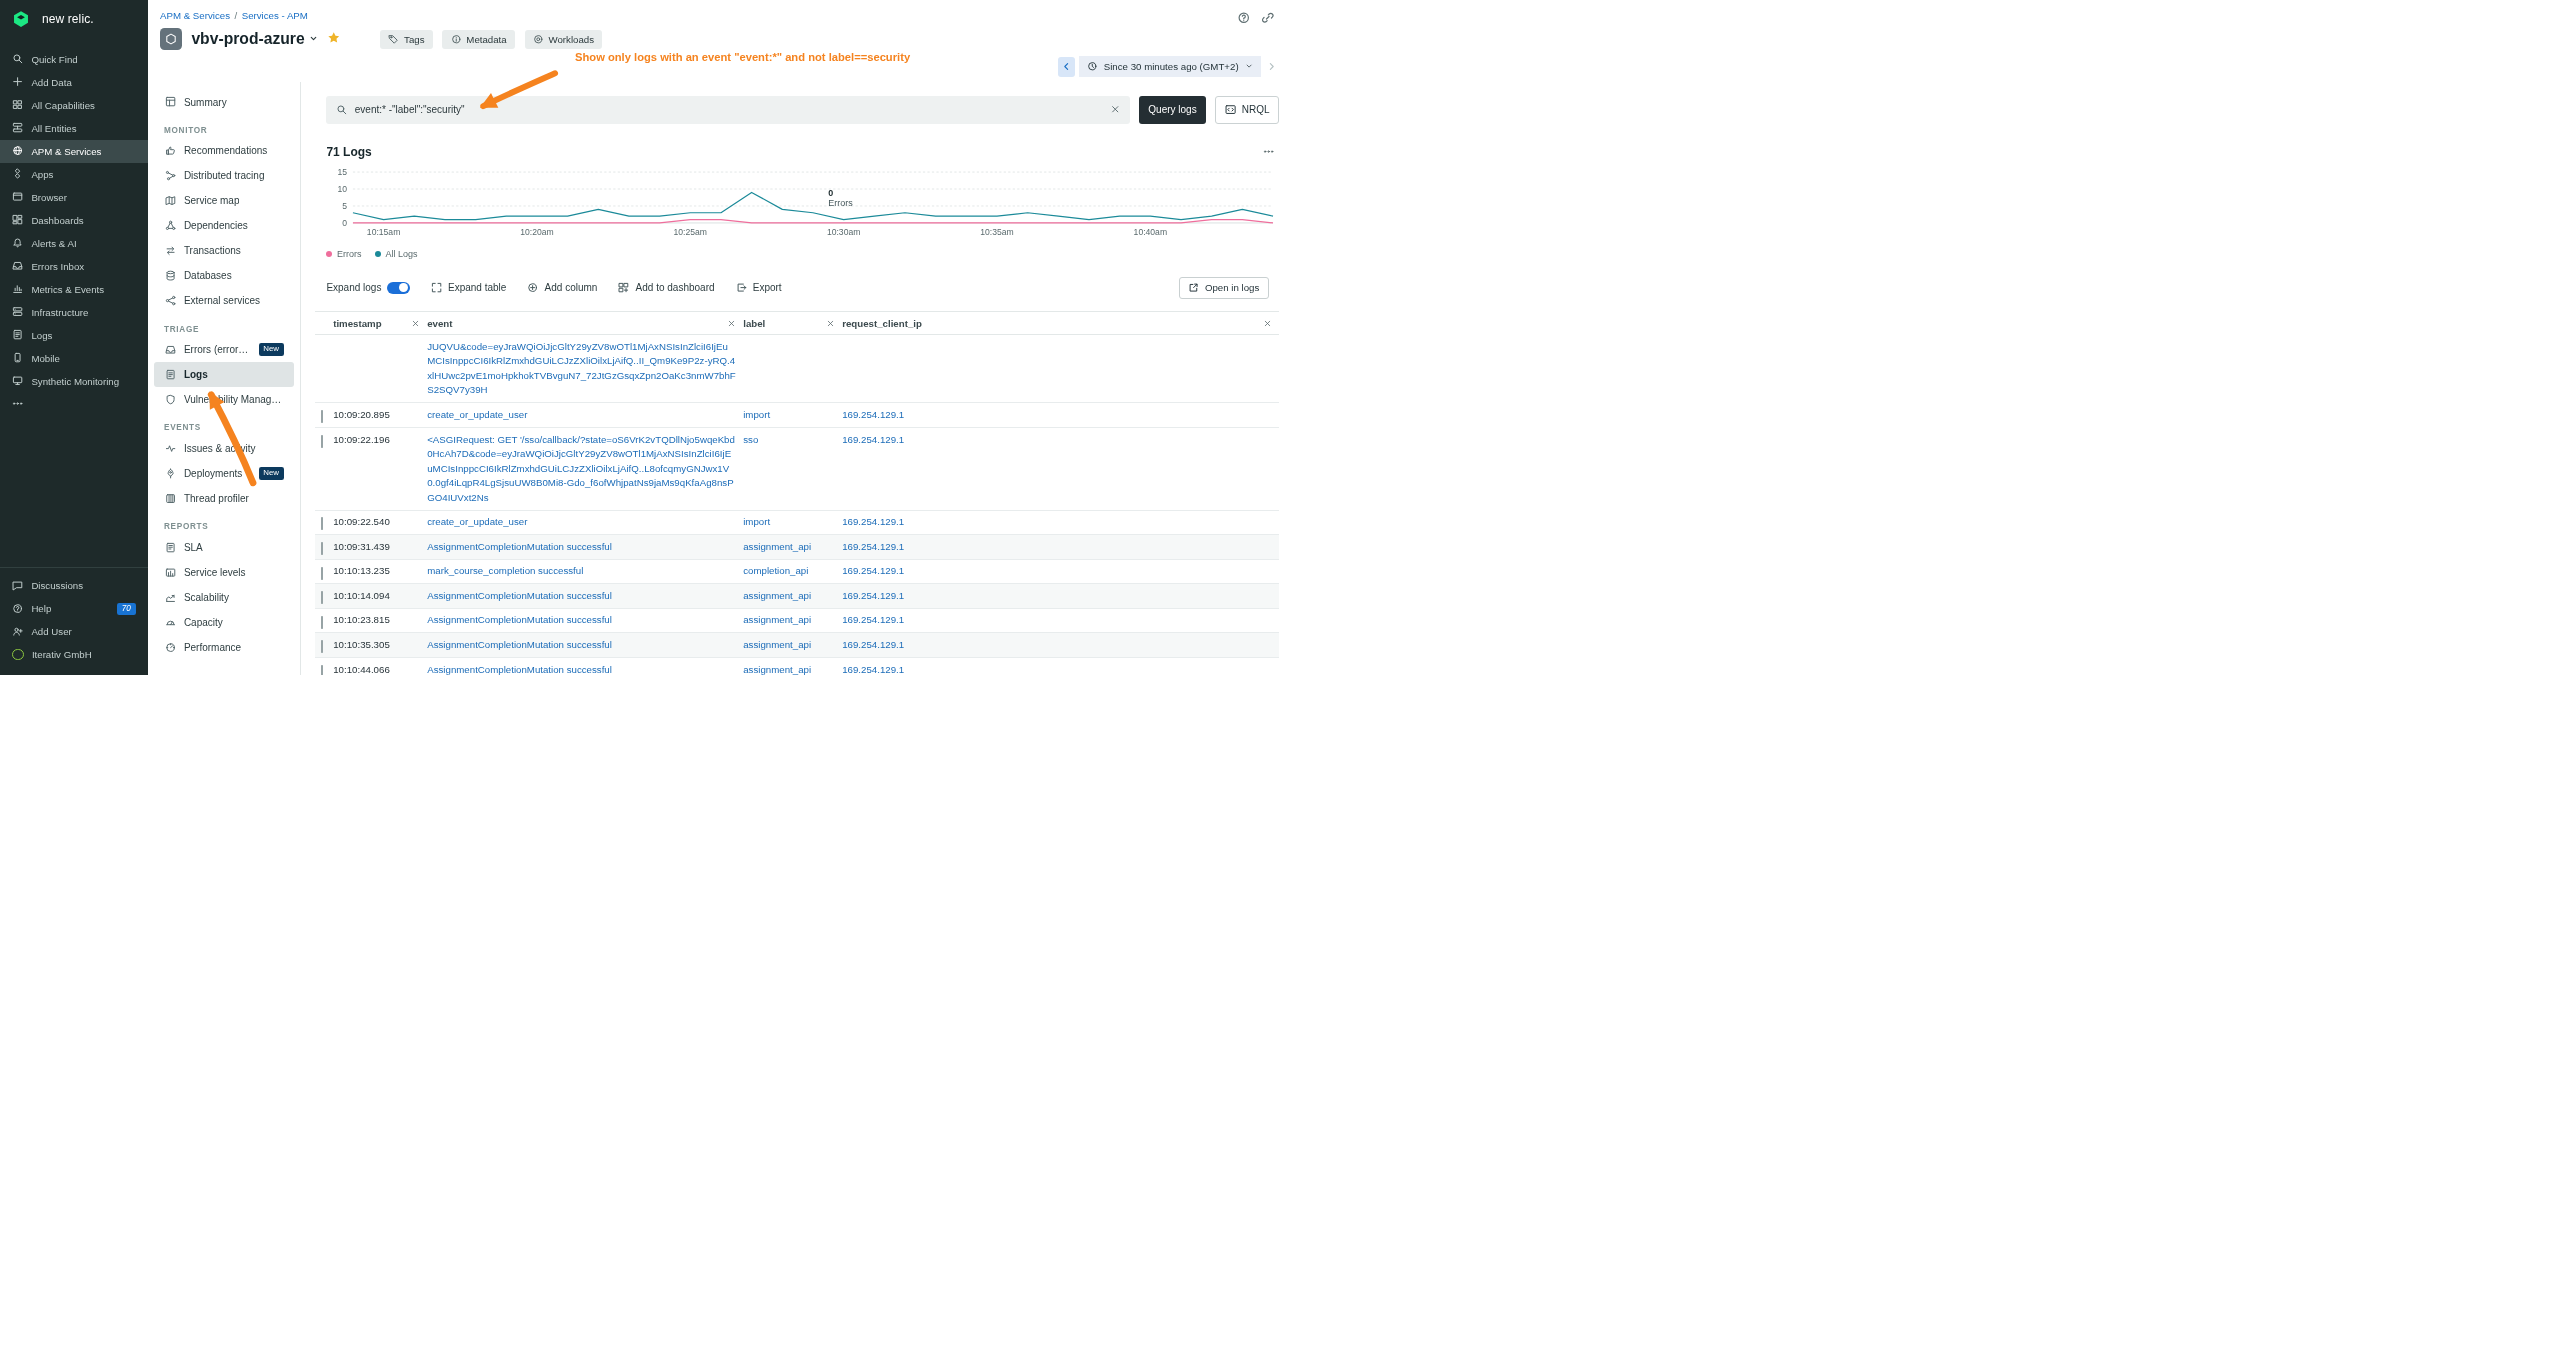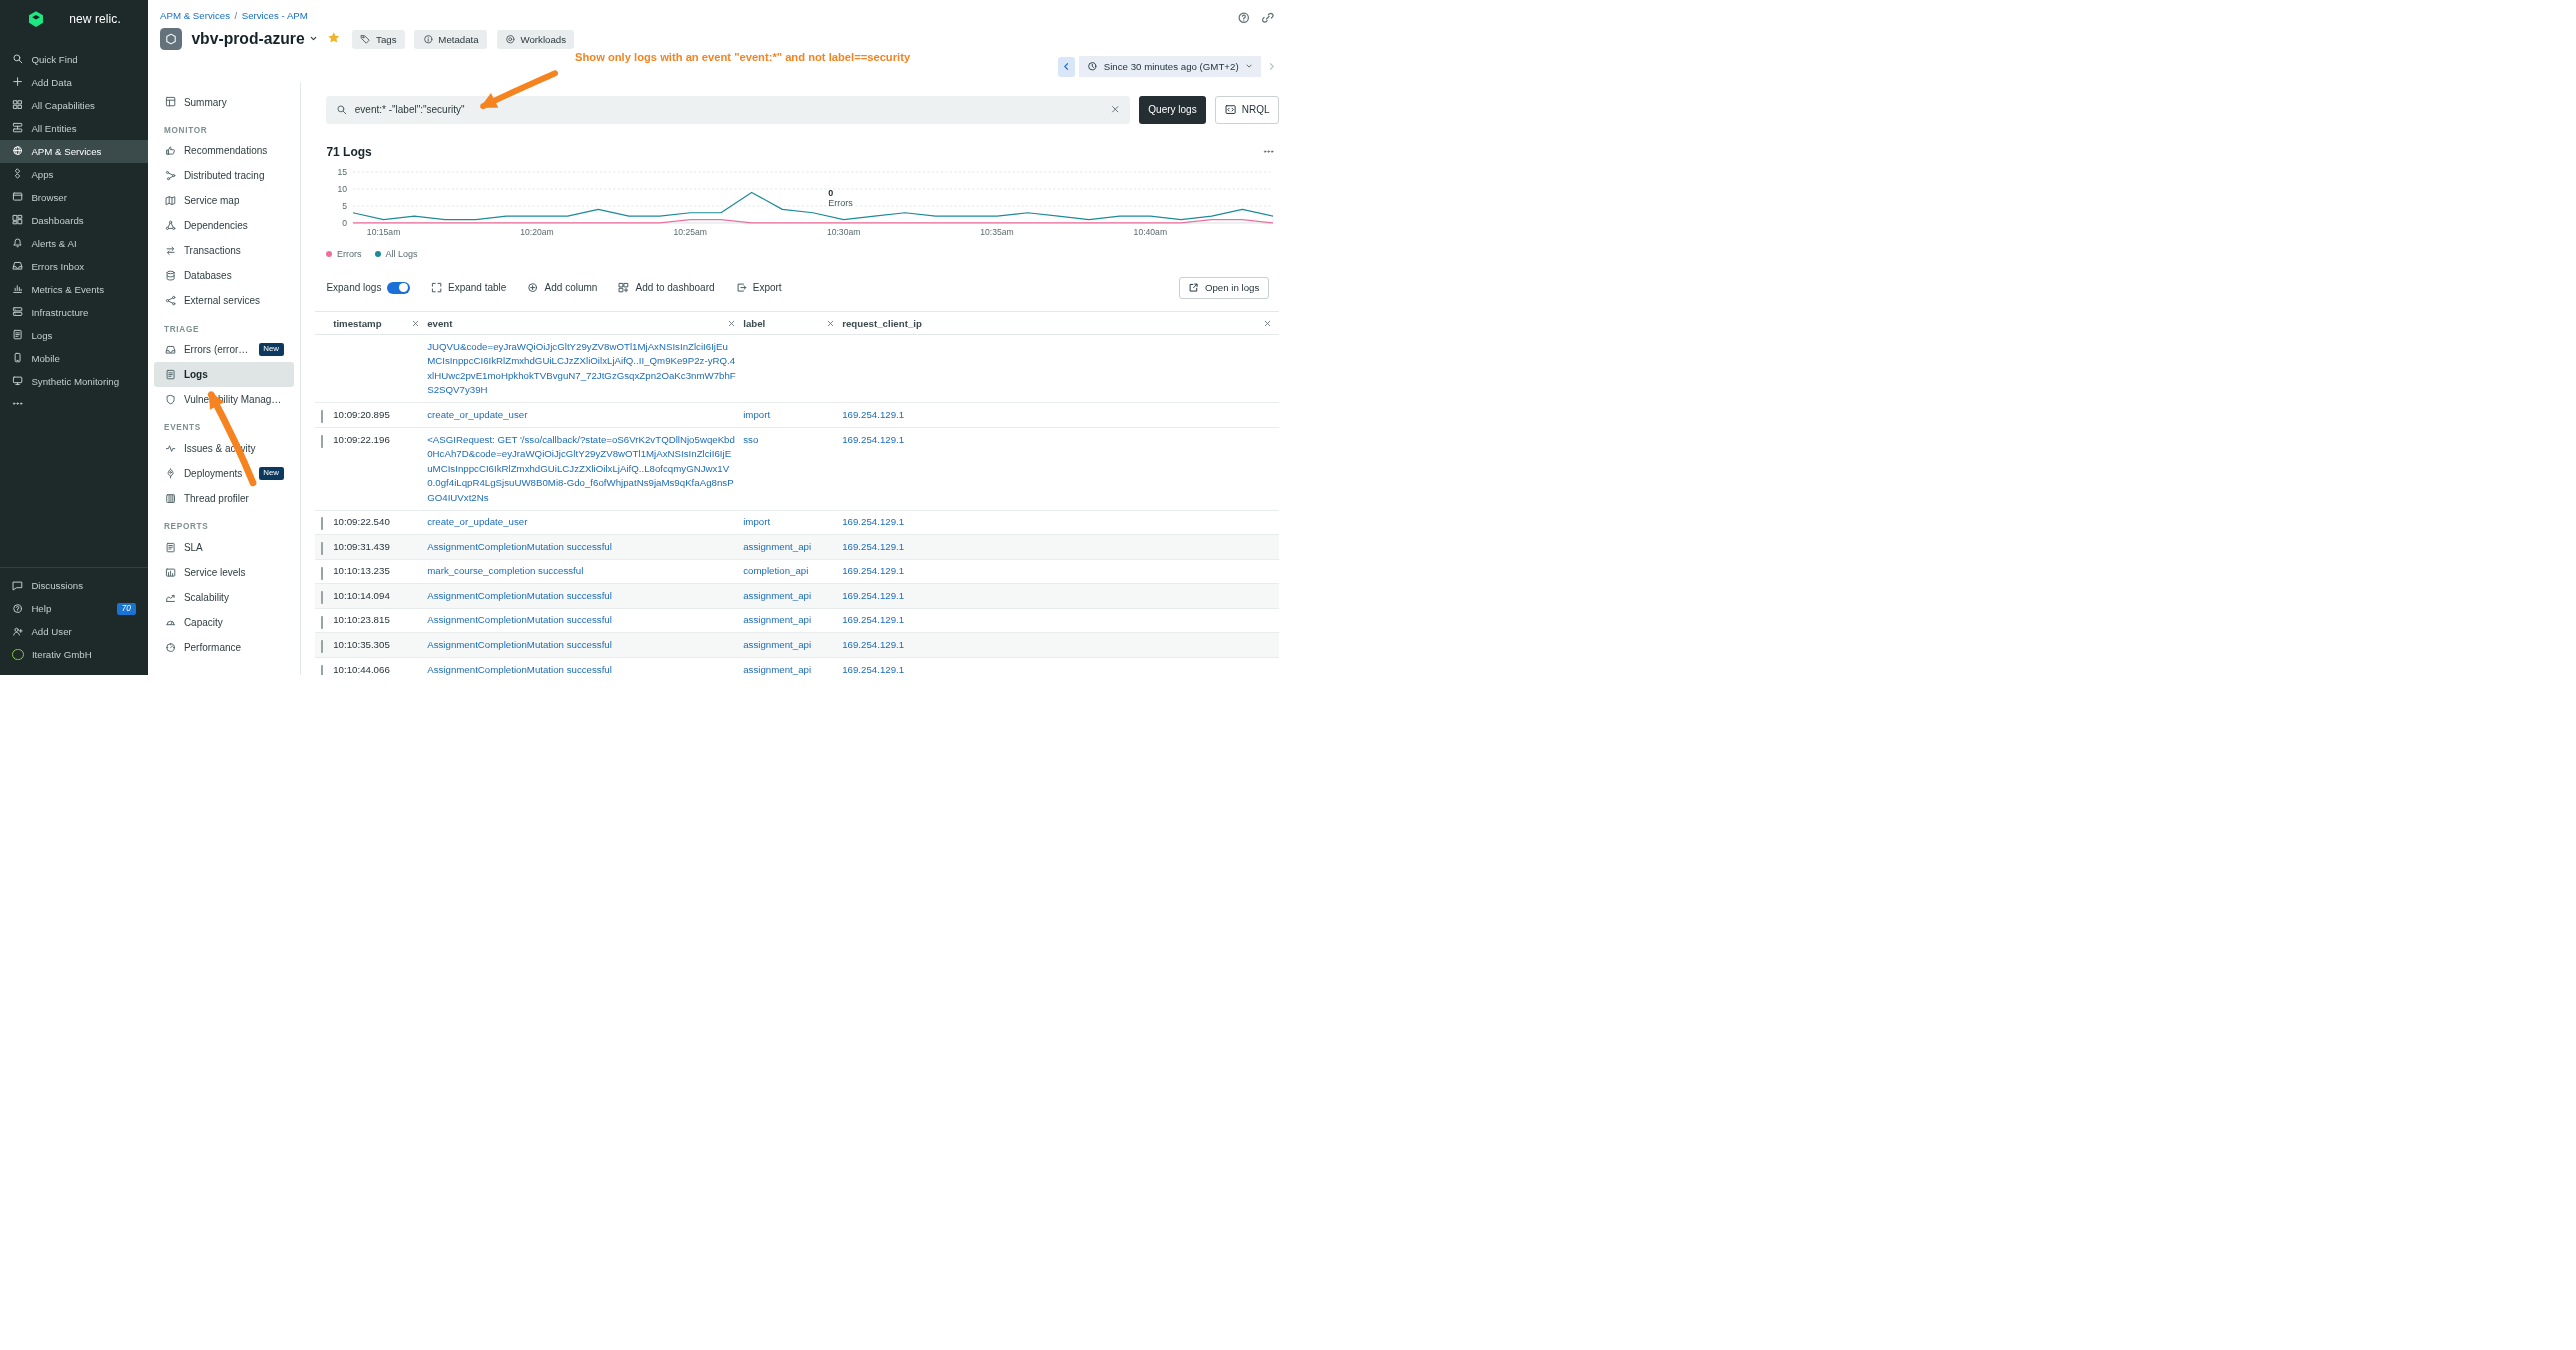--- a/index.html
+++ b/index.html
@@ -1,21 +1,21 @@
 <!DOCTYPE html>
 <html style="font-size:12px"><head>
 <meta charset="utf-8">
 <style>
   html,body{margin:0;padding:0;background:#fff;font-family:"Liberation Sans","DejaVu Sans",sans-serif;}
   .page{position:relative;width:1288px;height:675px;overflow:hidden;background:#fff;}
   svg.icn{width:11.2px;height:11.2px;flex:none;stroke:currentColor;fill:none;stroke-width:1.4;stroke-linecap:round;stroke-linejoin:round;}
 
   
   .lsb{position:absolute;left:0;top:0;bottom:0;width:148px;background:#1e2a2a;color:#c3cfce;display:flex;flex-direction:column;z-index:5;}
-  .logo-row{height:37px;display:flex;align-items:center;gap:24px;padding:0 12px;flex:none;justify-content:center;}
+  .logo-row{height:37px;display:flex;align-items:center;gap:12px;padding:0 12px;flex:none;}
   .logo-row .icn{width:18px;height:18px;stroke:none;}
   .logo-text{color:#fff;font-size:12px;font-weight:500;letter-spacing:0.1px;}
   .side-list{margin-top:10.5px;}
   .side-item{height:23px;display:flex;align-items:center;gap:8.2px;padding:0 12px;font-size:9.7px;cursor:pointer;white-space:nowrap;}
   .side-item.active{background:#3b4a4b;color:#fff;}
   .side-item .lbl{overflow:hidden;text-overflow:ellipsis;}
   .sb-spacer{flex:1;}
   .sb-footer{border-top:0.7px solid #31403f;padding:6px 0 9px;}
   .num-badge{margin-left:auto;background:#1873d3;color:#fff;font-size:8.2px;line-height:12px;padding:0 5.2px;border-radius:2.2px;font-style:italic;}
   .avatar{width:9.7px;height:9.7px;border-radius:50%;border:1.9px solid #8CC63F;box-sizing:content-box;flex:none;}
@@ -25,21 +25,21 @@
   .breadcrumb{position:absolute;left:12px;top:9.7px;font-size:9.7px;color:#68797c;display:flex;gap:4.5px;}
   .breadcrumb a{color:#1a6fc4;text-decoration:none;cursor:pointer;}
   .title-row{position:absolute;left:12px;top:28px;display:flex;align-items:center;}
   .entity-ico{width:22.4px;height:22.4px;border-radius:4.5px;background:#64727b;display:flex;align-items:center;justify-content:center;color:#fff;margin-right:9px;}
   .entity-ico .icn{width:12px;height:12px;}
   .page-title{font-size:15.7px;font-weight:700;color:#16242a;}
   .title-chev{margin-left:4.5px;color:#2c3a3d;}
   .title-chev .icn{width:9px;height:9px;stroke-width:2;}
   .fav-star{margin:0 7.5px 0 9px;}
   .fav-star .icn{width:13.5px;height:13.5px;stroke:none;}
-  .chips{display:flex;gap:9.7px;margin-left:4px;}
+  .chips{display:flex;gap:9.7px;margin-left:32px;}
   .chip{height:19.4px;padding:0 8.2px;background:#e9eded;border-radius:3px;display:flex;align-items:center;gap:5.2px;font-size:9.7px;color:#2c3a3d;cursor:pointer;}
   .chip .icn{width:10.5px;height:10.5px;color:#4a5a5d;}
   .hdr-icons{position:absolute;right:13.5px;top:10.5px;display:flex;gap:10.5px;color:#5f6f72;}
   .hdr-icons .icn{width:13.5px;height:13.5px;cursor:pointer;}
   .time-row{position:absolute;right:10.5px;top:56px;display:flex;gap:4.5px;align-items:center;}
   .tp-prev{width:16.5px;height:20px;background:#d8e6f8;border-radius:3px;display:flex;align-items:center;justify-content:center;color:#1a6fc4;cursor:pointer;}
   .tp-prev .icn,.tp-next .icn{width:9px;height:9px;stroke-width:2;}
   .tp-main{height:21px;background:#e9eef6;border-radius:0;padding:0 8.2px;display:flex;gap:6px;align-items:center;font-size:9.7px;color:#25343a;cursor:pointer;}
   .tp-main .icn{width:10.5px;height:10.5px;}
   .tp-next{color:#b4c0c2;width:12px;display:flex;justify-content:center;cursor:default;}

